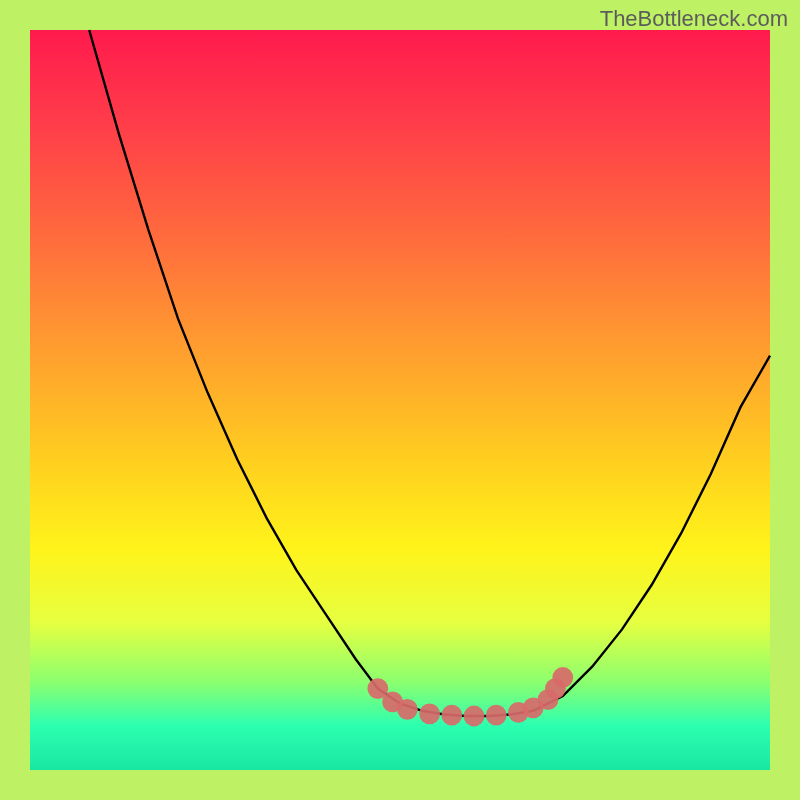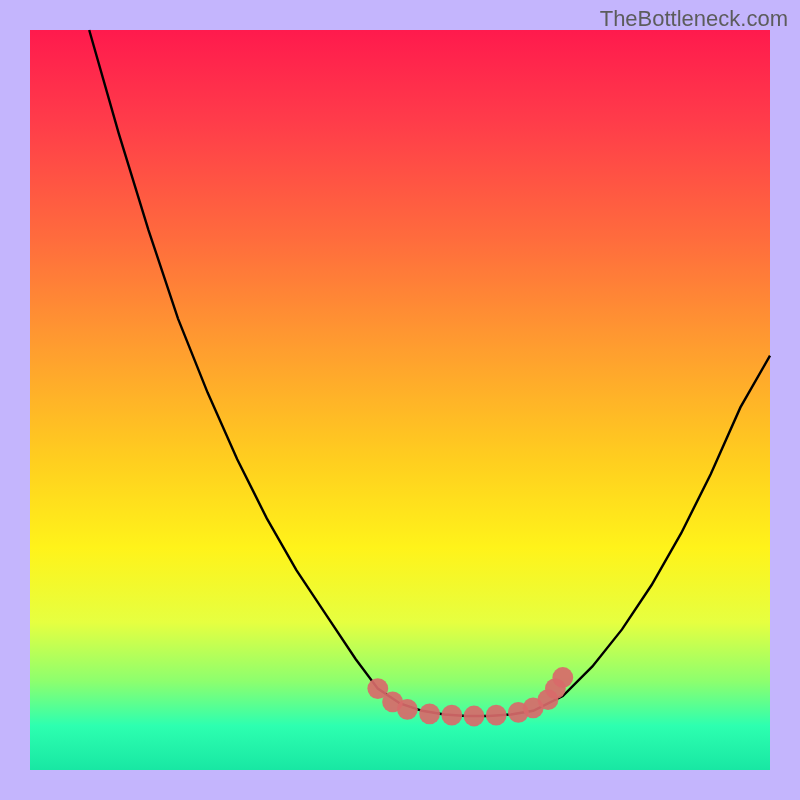--- a/index.html
+++ b/index.html
@@ -10,21 +10,21 @@
     background: #000;
     overflow: hidden;
     font-family: Arial, Helvetica, sans-serif;
   }
   .frame {
     position: absolute;
     left: 0;
     top: 0;
     width: 800px;
     height: 800px;
-    background: #c4b5fd;
+    background: #bef264;
   }
   .plot {
     position: absolute;
     left: 30px;
     top: 30px;
     width: 740px;
     height: 740px;
     background: linear-gradient(
       to bottom,
       #ff1a4d 0%,

